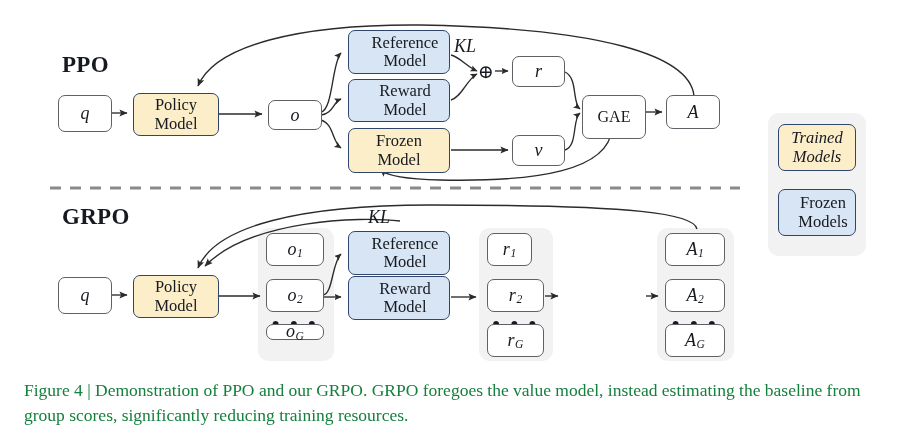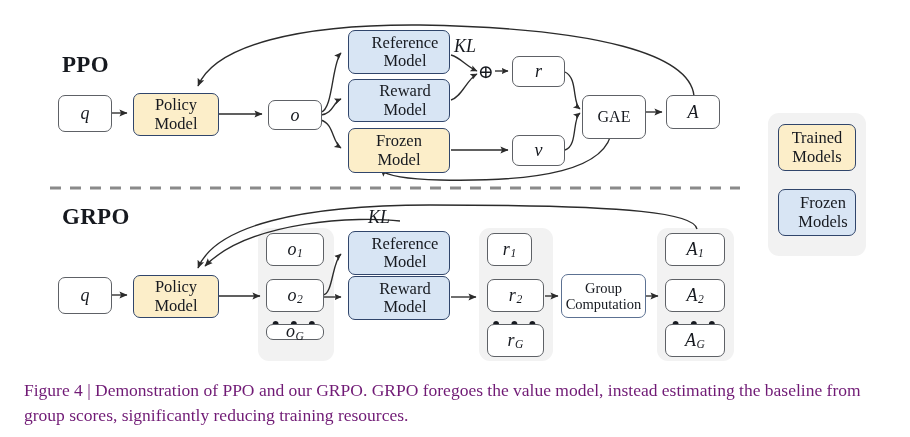--- a/index.html
+++ b/index.html
@@ -123,21 +123,21 @@
   }
 
   
   #caption {
     position: absolute;
     left: 24px;
     top: 378px;
     width: 868px;
     font-size: 17.5px;
     line-height: 1.42;
-    color: #701a75;
+    color: #15803d;
     z-index: 6;
   }
   
   .oplus {
     position: absolute;
     z-index: 4;
     font-size: 19px;
     line-height: 1;
     color: #16191f;
   }
@@ -302,39 +302,35 @@
     <span class="ln mathvar"><span>r</span><sub>1</sub></span>
   </div>
   <div class="node plain" style="left:487px; top:279px; width:57px; height:33px;">
     <span class="ln mathvar"><span>r</span><sub>2</sub></span>
   </div>
   <div class="dots" style="left:487px; top:313px; width:57px;">• • •</div>
   <div class="node plain" style="left:487px; top:324px; width:57px; height:33px;">
     <span class="ln mathvar"><span>r</span><sub>G</sub></span>
   </div>
 
-  <div class="node compute" style="left:561px; top:274px; width:85px; height:44px;">
-    <span class="ln">Group</span>
-    <span class="ln">Computation</span>
-  </div>
 
   <div class="group-bg" style="left:657px; top:228px; width:77px; height:133px;"></div>
   <div class="node plain" style="left:665px; top:233px; width:60px; height:33px;">
     <span class="ln mathvar"><span>A</span><sub>1</sub></span>
   </div>
   <div class="node plain" style="left:665px; top:279px; width:60px; height:33px;">
     <span class="ln mathvar"><span>A</span><sub>2</sub></span>
   </div>
   <div class="dots" style="left:665px; top:313px; width:60px;">• • •</div>
   <div class="node plain" style="left:665px; top:324px; width:60px; height:33px;">
     <span class="ln mathvar"><span>A</span><sub>G</sub></span>
   </div>
 
   <div class="group-bg" style="left:768px; top:113px; width:98px; height:143px;"></div>
-  <div class="node trained" style="left:778px; top:124px; width:78px; height:47px;">
+  <div class="node trained" style="left:778px; top:124px; width:78px; height:47px;font-style:italic;">
     <span class="ln">Trained</span>
     <span class="ln">Models</span>
   </div>
   <div class="node frozen" style="left:778px; top:189px; width:78px; height:47px;">
     <span class="ln">Frozen</span>
     <span class="ln">Models</span>
   </div>
 
   <div id="caption">Figure 4 | Demonstration of PPO and our GRPO. GRPO foregoes the value model, instead estimating the baseline from group scores, significantly reducing training resources.</div>
 

